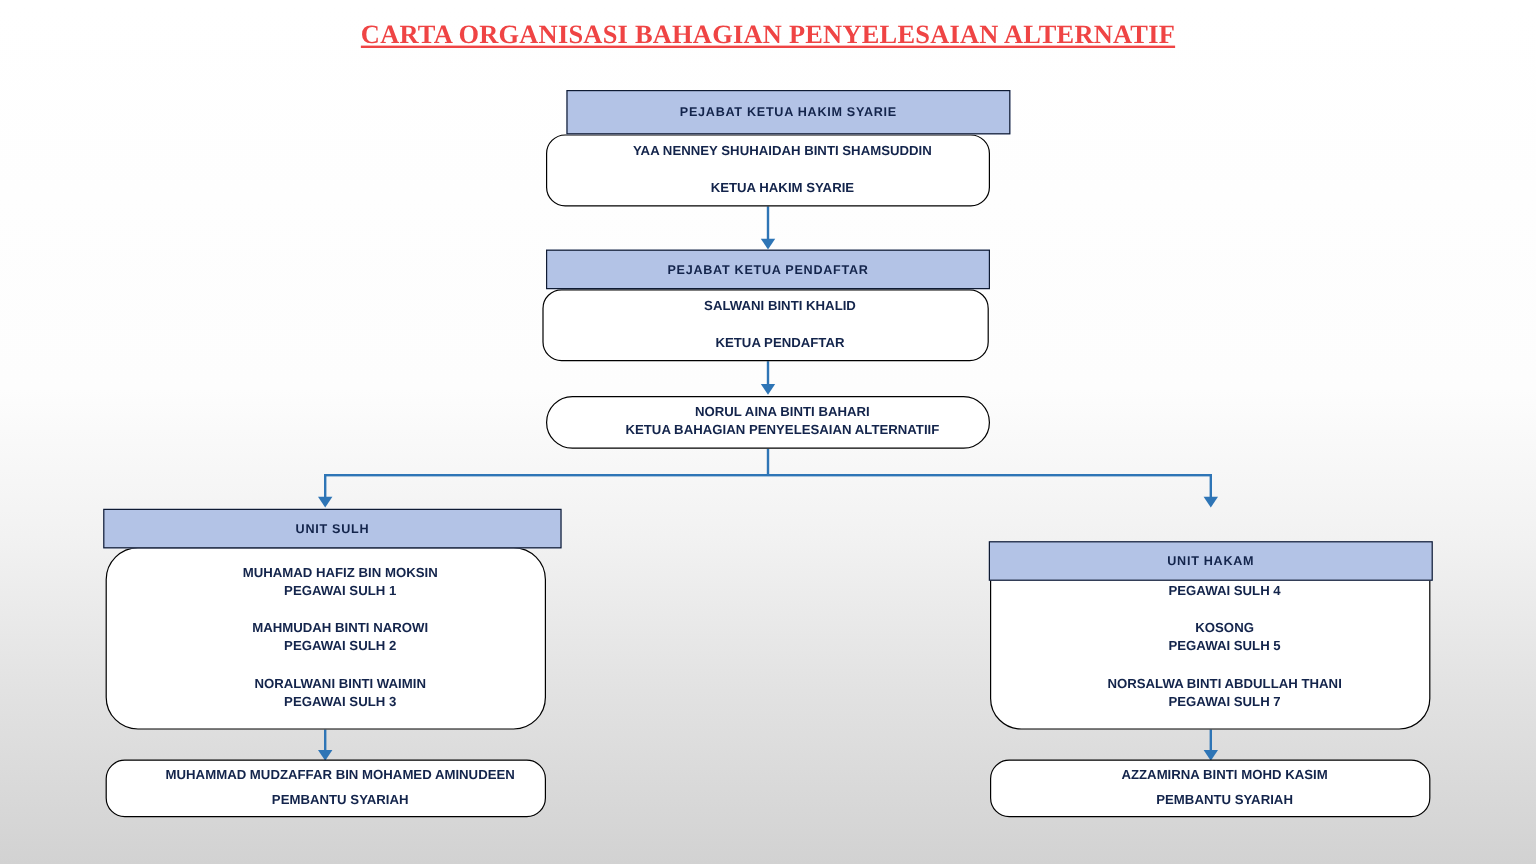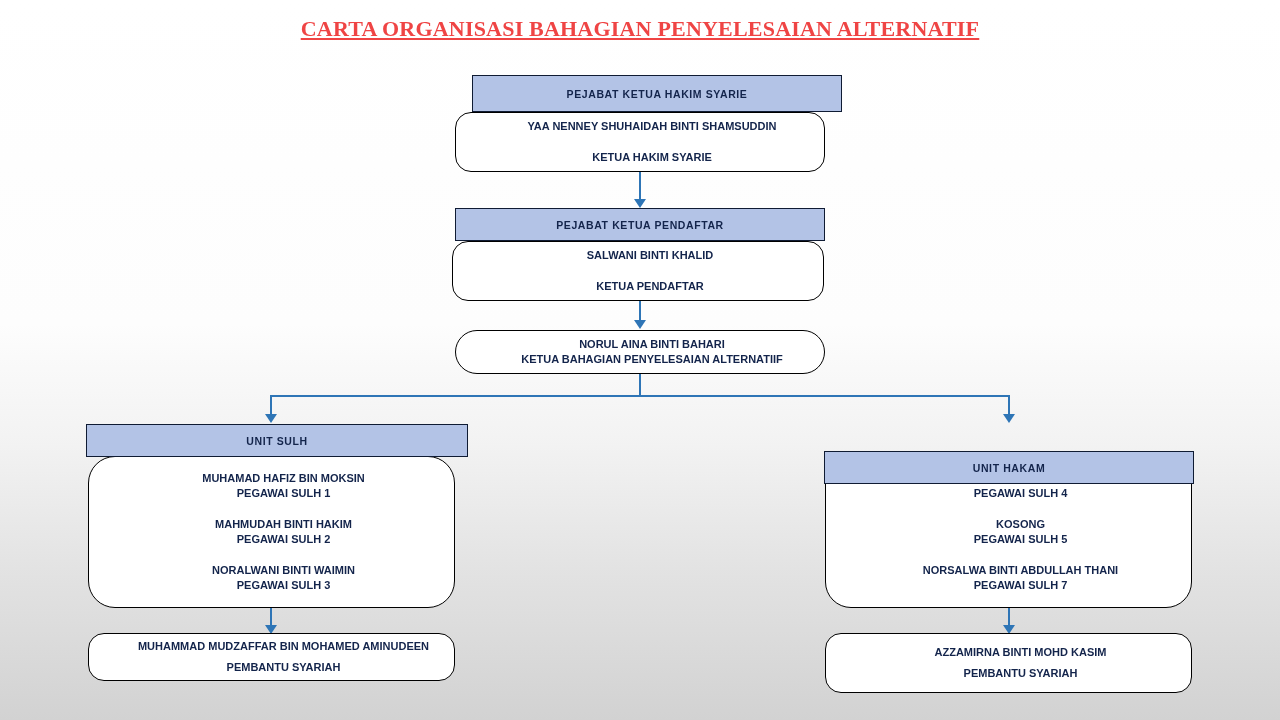--- a/index.html
+++ b/index.html
@@ -138,21 +138,21 @@
   <div class="vline" style="left:270px; top:395px; height:22px;"></div>
   <div class="arrow-down" style="left:265px; top:414px;"></div>
   <div class="vline" style="left:1008px; top:395px; height:22px;"></div>
   <div class="arrow-down" style="left:1003px; top:414px;"></div>
 
   <div class="hdr" style="left:86px; top:424px; width:382px; height:33px;">UNIT SULH</div>
   <div class="body-box rounded-lg" style="left:88px; top:456px; width:367px; height:152px;border-radius:27px;">
     <div class="line">MUHAMAD HAFIZ BIN MOKSIN</div>
     <div class="line">PEGAWAI SULH 1</div>
     <div class="gap"></div>
-    <div class="line">MAHMUDAH BINTI HAKIM</div>
+    <div class="line">MAHMUDAH BINTI NAROWI</div>
     <div class="line">PEGAWAI SULH 2</div>
     <div class="gap"></div>
     <div class="line">NORALWANI BINTI WAIMIN</div>
     <div class="line">PEGAWAI SULH 3</div>
   </div>
 
   <div class="vline" style="left:270px; top:608px; height:19px;"></div>
   <div class="arrow-down" style="left:265px; top:625px;"></div>
 
   <div class="body-box rounded" style="left:88px; top:633px; width:367px; height:48px;">
@@ -169,19 +169,19 @@
     <div class="line">KOSONG</div>
     <div class="line">PEGAWAI SULH 5</div>
     <div class="gap"></div>
     <div class="line">NORSALWA BINTI ABDULLAH THANI</div>
     <div class="line">PEGAWAI SULH 7</div>
   </div>
 
   <div class="vline" style="left:1008px; top:608px; height:19px;"></div>
   <div class="arrow-down" style="left:1003px; top:625px;"></div>
 
-  <div class="body-box rounded" style="left:825px; top:633px; width:367px; height:60px;">
+  <div class="body-box rounded" style="left:825px; top:633px; width:367px; height:48px;">
     <div class="line">AZZAMIRNA BINTI MOHD KASIM</div>
     <div class="spacer-sm"></div>
     <div class="line">PEMBANTU SYARIAH</div>
   </div>
 
 </div>
 
 </body></html>

